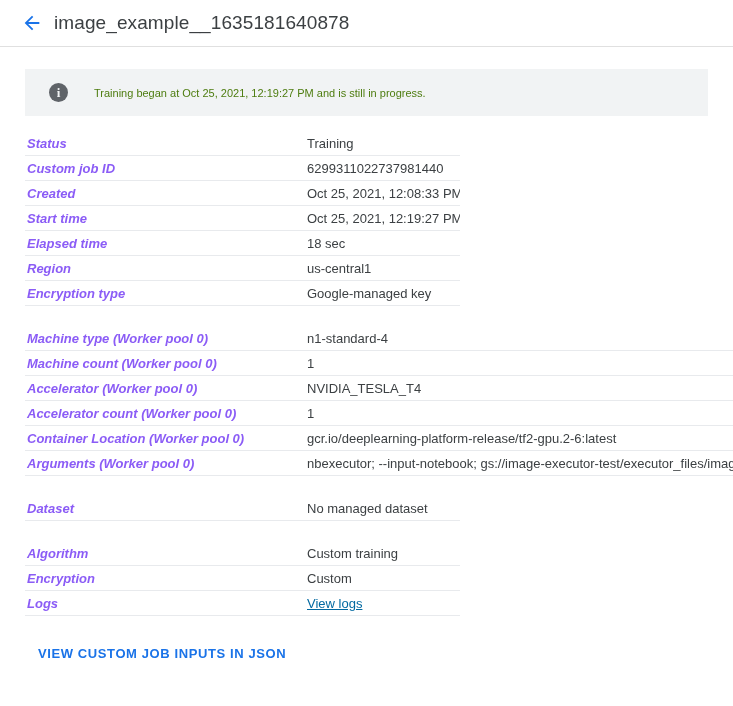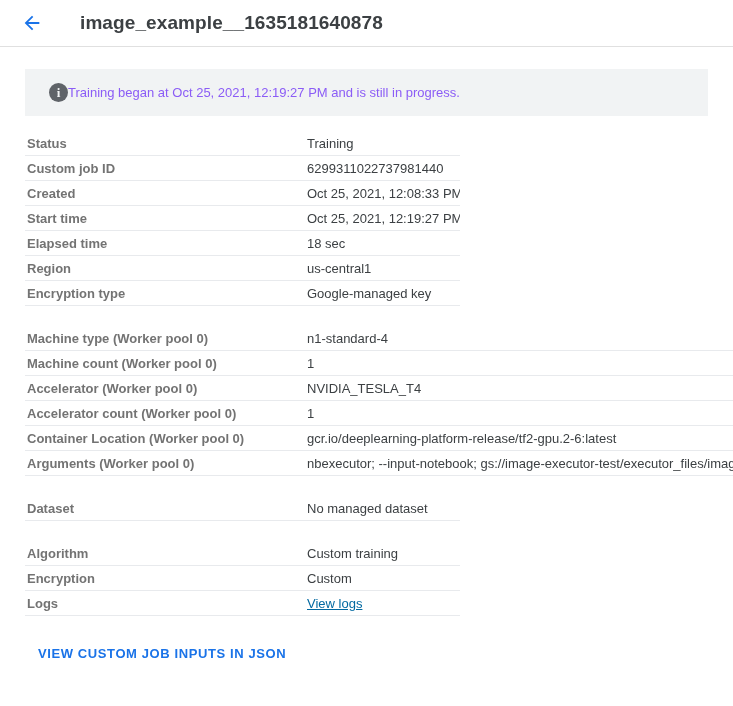--- a/index.html
+++ b/index.html
@@ -35,22 +35,22 @@
     display: flex;
     align-items: center;
     justify-content: center;
     cursor: pointer;
     flex: 0 0 auto;
   }
   .back-btn svg { display: block; }
   .page-title {
     font-size: 19px;
     color: #3c4043;
-    margin-left: 34px;
-    font-weight: 700;
+    margin-left: 8px;
+    font-weight: 400;
     letter-spacing: 0.1px;
     white-space: nowrap;
   }
   
   .banner-wrap {
     padding: 22px 25px 0 25px;
   }
   .banner {
     background: #f1f3f4;
     height: 47px;
@@ -67,22 +67,23 @@
     color: #f1f3f4;
     font-size: 13px;
     font-weight: bold;
     font-family: "Liberation Serif", serif;
     display: flex;
     align-items: center;
     justify-content: center;
     flex: 0 0 auto;
   }
   .banner-text {
-    font-size: 13px;
-    color: #8b5cf6;
+    margin-left: 26px;
+    font-size: 11px;
+    color: #4d7c0f;
   }
   
   .tables {
     padding: 0 0 0 25px;
     margin-top: 15px;
   }
   .dtable {
     border-collapse: collapse;
     table-layout: fixed;
   }
@@ -96,22 +97,23 @@
     font-size: 13px;
     padding: 0 0 0 0;
     vertical-align: middle;
     height: 24px;
     white-space: nowrap;
     overflow: hidden;
   }
   .dtable td.k {
     width: 280px;
     font-weight: bold;
-    color: #737373;
+    color: #8b5cf6;
     padding-left: 2px;
+    font-style: italic;
   }
   .dtable.wide td.k { width: 280px; margin-top: 16px; }
   .dtable td.v {
     color: #3c4043;
     padding-left: 0;
   }
   .spacer-20 { height: 20px; }
   .link {
     color: #0369a1;
     text-decoration: underline;

